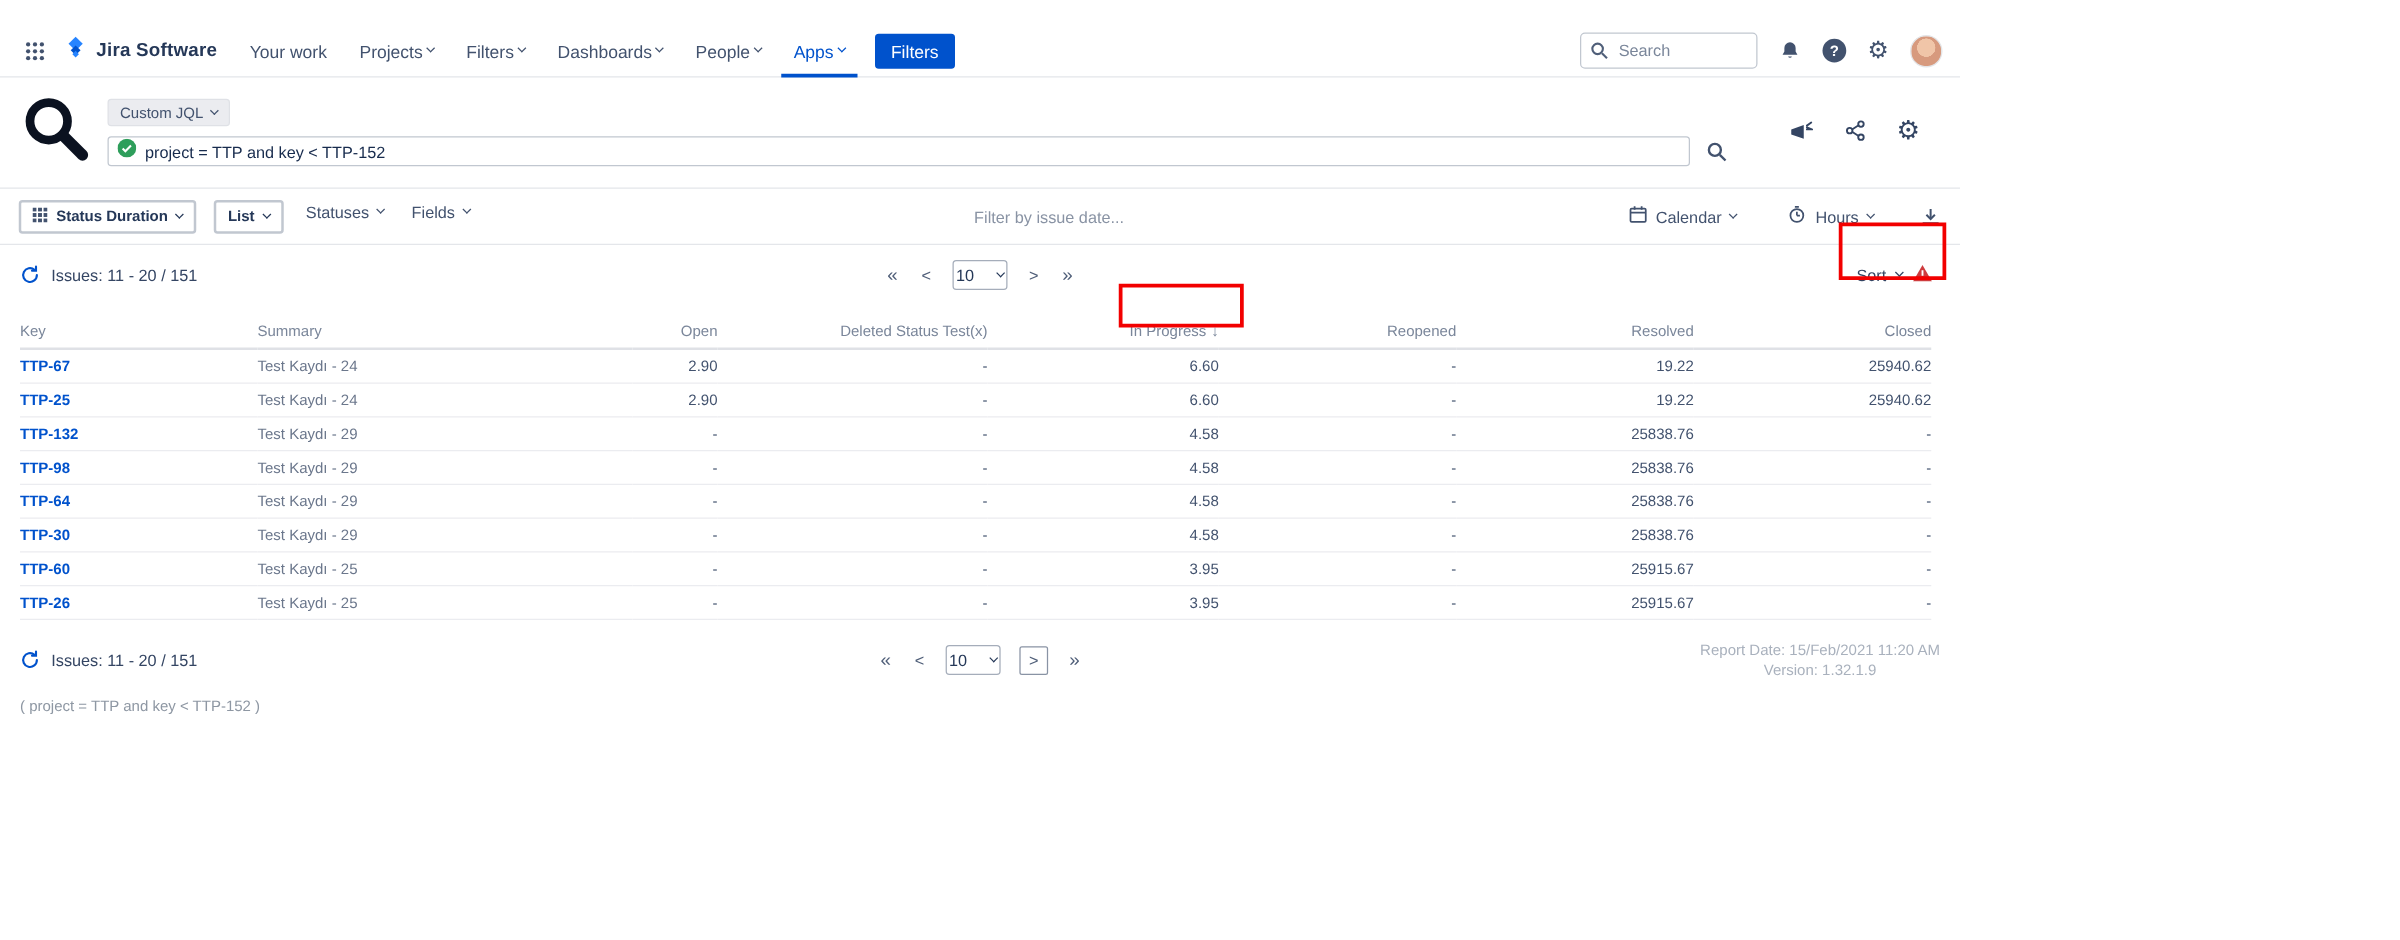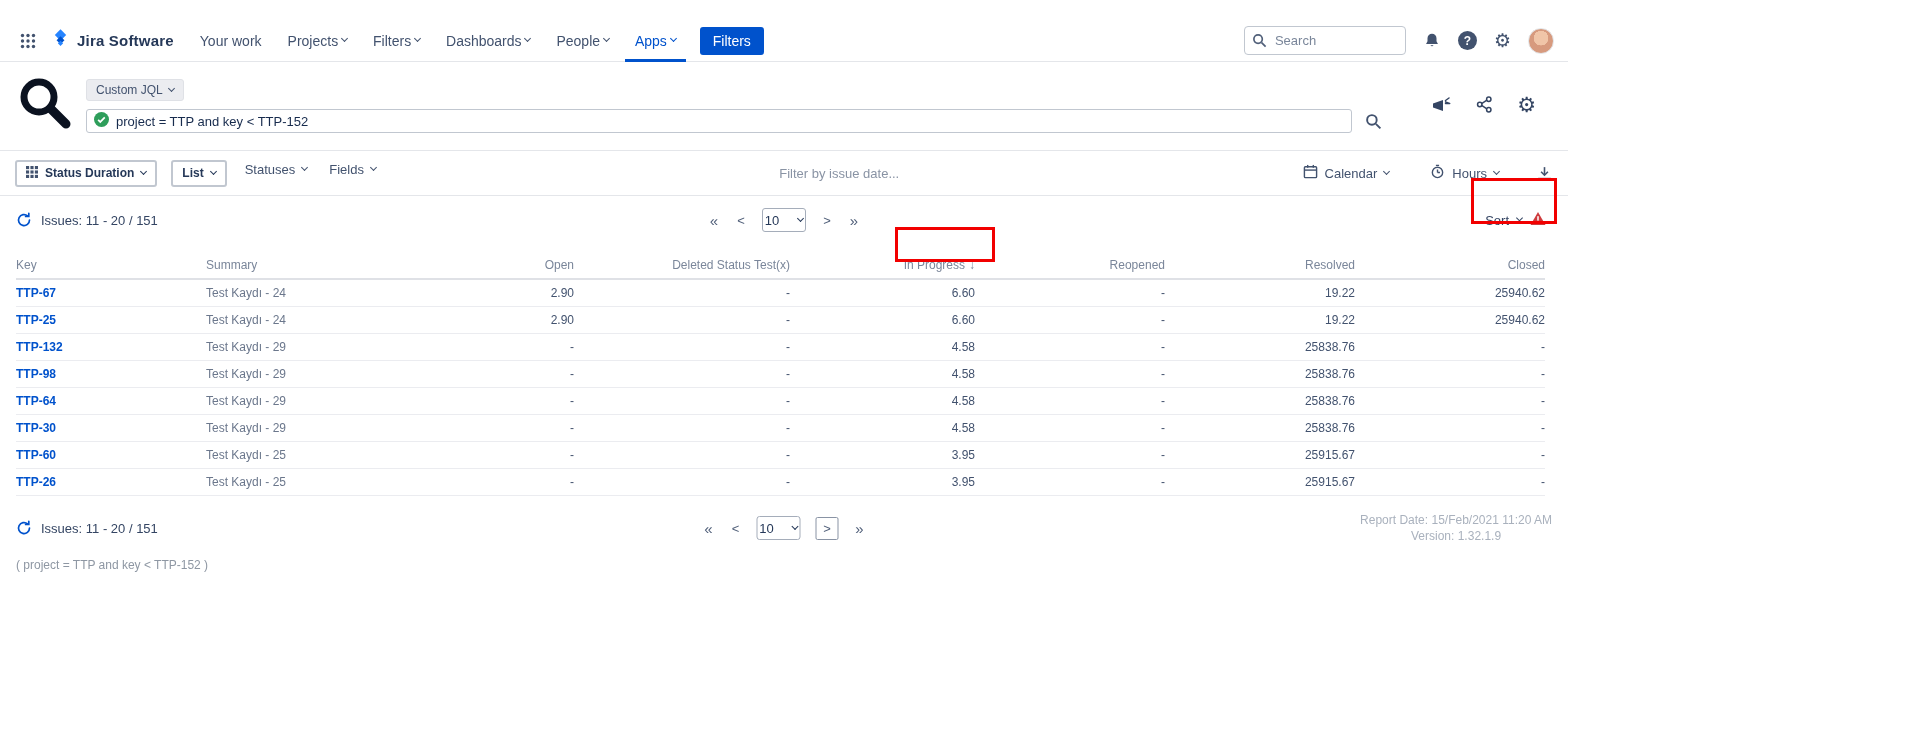--- a/index.html
+++ b/index.html
@@ -27,21 +27,21 @@
   .nav-item.active { color:#0052CC; box-shadow: inset 0 -3px 0 #0052CC; }
   .create-btn {
     margin-left: 8px; align-self:center;
     background:#0052CC; color:#fff; border:none; border-radius:3px;
     font-size:14px; font-weight:500; padding: 6px 13px; cursor:pointer;
     font-family:"Liberation Sans",sans-serif;
   }
   .nav-right { margin-left:auto; display:flex; align-items:center; gap:17px; }
   .search-wrap { position:relative; }
   .search-wrap input {
-    width:162px; height:29px; border:1px solid #C1C7D0; border-radius:4px;
+    width:142px; height:29px; border:1px solid #C1C7D0; border-radius:4px;
     padding: 0 8px 0 30px; font-size:13px; color:#172B4D; outline:none;
     font-family:"Liberation Sans",sans-serif;
   }
   .search-wrap input::placeholder { color:#7A869A; }
   .search-wrap .mini-search { position:absolute; left:8px; top:7px; }
   .nav-icon { display:flex; align-items:center; cursor:pointer; color:#42526E; }
   .help-circle {
     width:19px; height:19px; border-radius:50%; background:#42526E; color:#fff;
     display:flex; align-items:center; justify-content:center;
     font-size:12px; font-weight:700;

